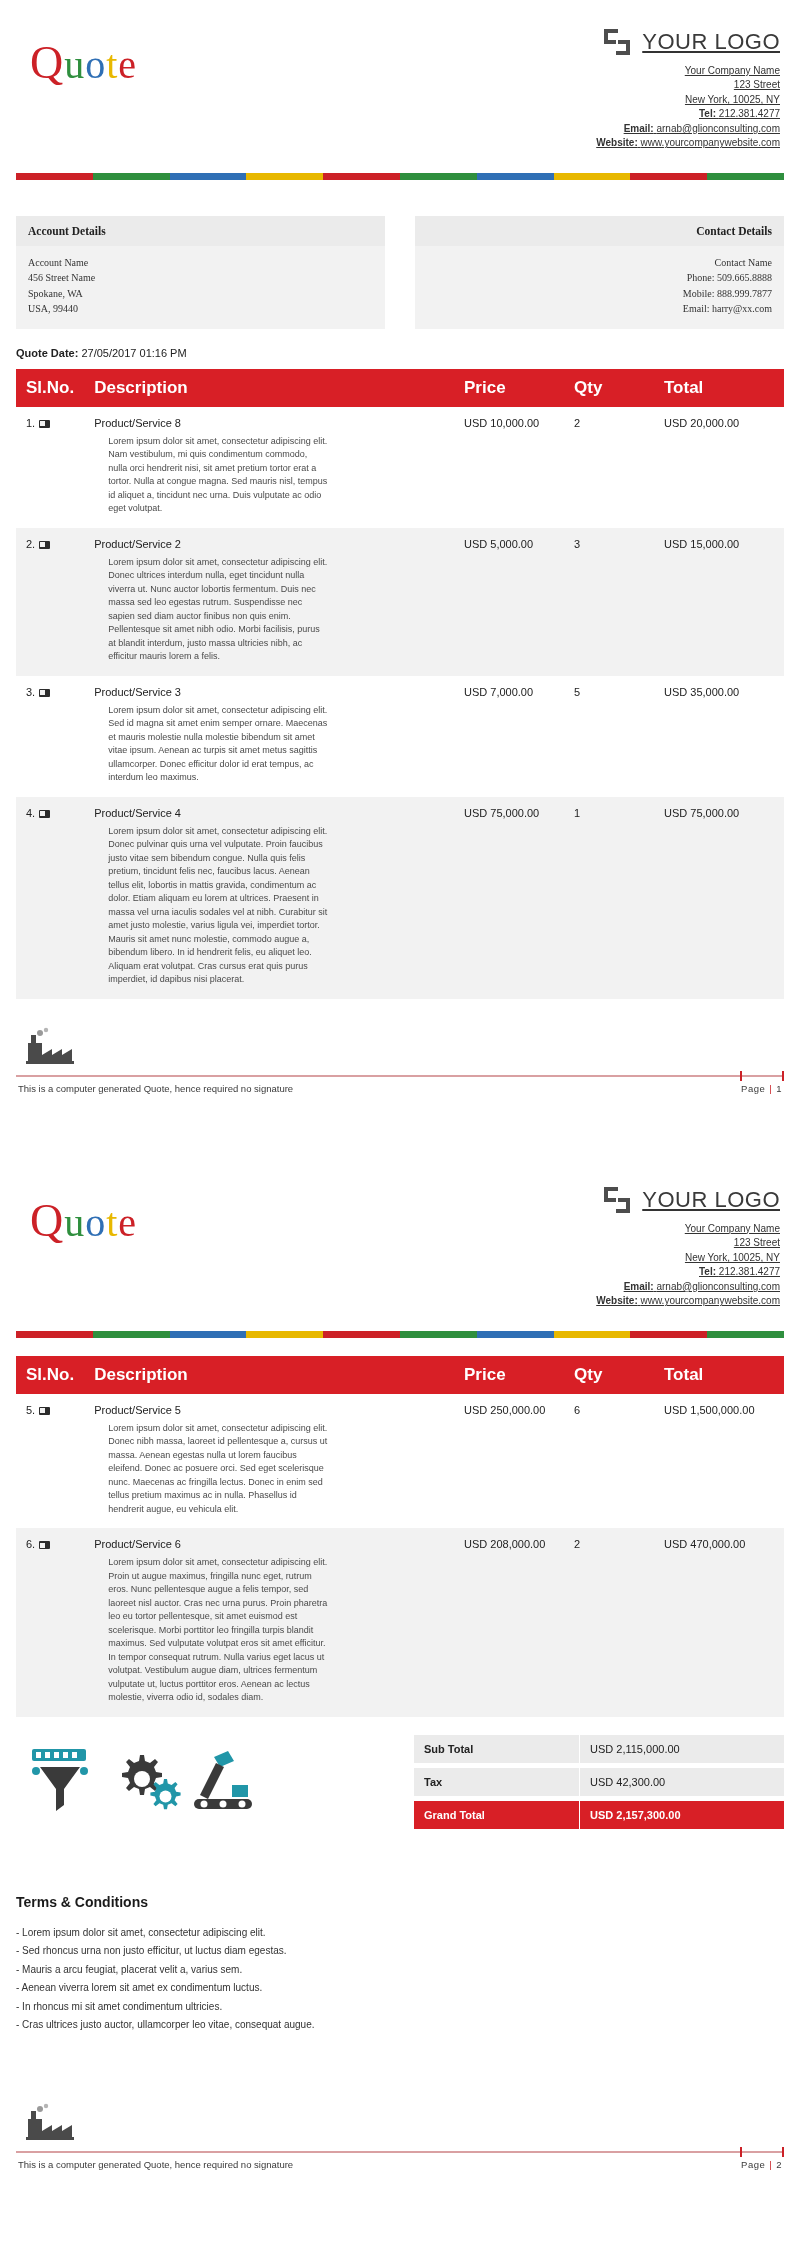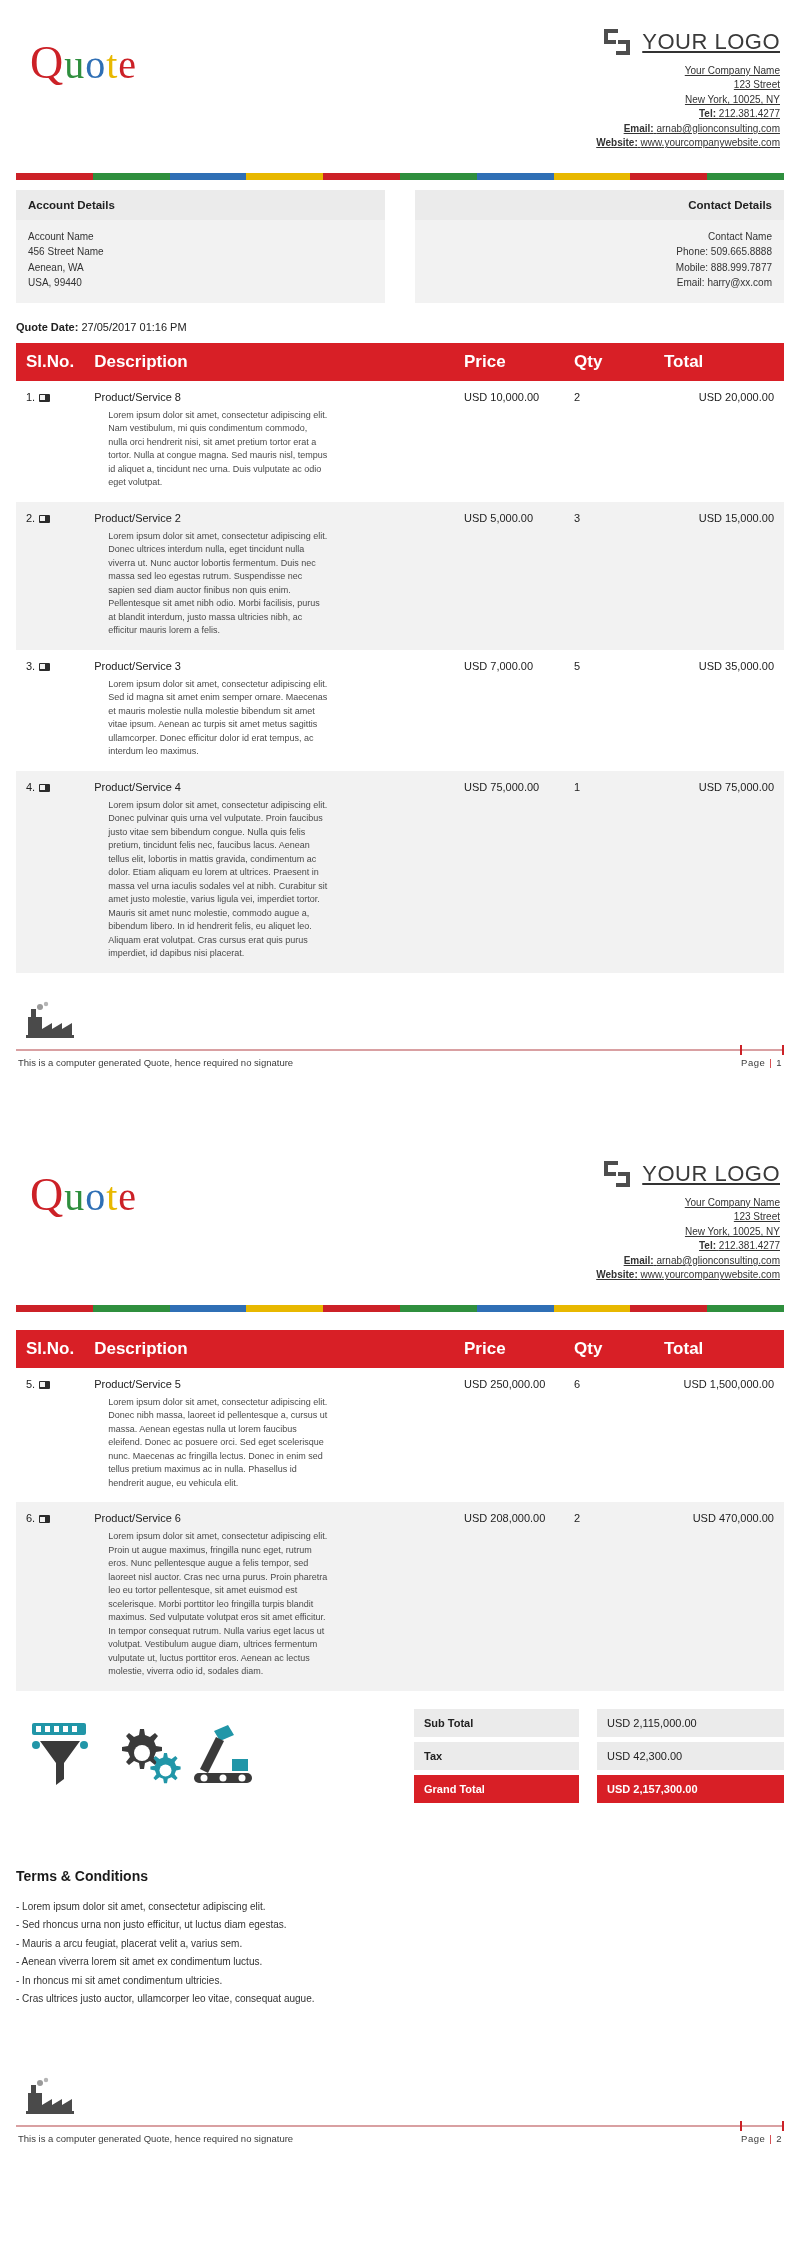--- a/index.html
+++ b/index.html
@@ -72,21 +72,22 @@
     height: 7px;
     margin: 14px 16px 0 16px;
   }
   .colorbar div { height: 100%; }
 
   
   .details-row {
     display: flex;
     justify-content: space-between;
     gap: 16px;
-    margin: 10px 16px 0 16px;
+    margin: 36px 16px 0 16px;
+    font-family: Liberation Serif, serif;
   }
   .details-box {
     width: 48%;
     background: #f2f2f2;
     padding: 0 0 12px 0;
   }
   .details-title {
     background: #ebebeb;
     font-weight: bold;
     font-size: 11.5px;
@@ -130,21 +131,21 @@
     padding: 10px 10px 6px 10px;
     vertical-align: top;
     color: #222;
   }
   tr.item-row td { font-size: 11px; }
   tr.zebra td { background: #f2f2f2; }
   td.c-sl { width: 48px; white-space: nowrap; }
   td.c-desc { }
   td.c-price { width: 110px; }
   td.c-qty { width: 90px; }
-  td.c-total { width: 130px; text-align: right; }
+  td.c-total { width: 130px; }
   .sl-icon {
     display: inline-block;
     width: 11px; height: 8px;
     background: #2b2b2b;
     margin-left: 4px;
     position: relative;
     vertical-align: middle;
     border-radius: 1px;
   }
   .sl-icon:after {
@@ -224,21 +225,21 @@
     flex: 0 0 165px;
     background: #ebebeb;
     padding: 8px 10px;
     font-weight: bold;
     color: #222;
   }
   .totals .tvalue {
     flex: 1;
     background: #ebebeb;
     padding: 8px 10px;
-    margin-left: 18px;
+    margin-left: 1px;
     color: #222;
   }
   .totals .grand .tlabel,
   .totals .grand .tvalue {
     background: #d81f26;
     color: #ffffff;
     font-weight: bold;
   }
 
   
@@ -302,21 +303,21 @@
       <div style="background: rgb(204, 33, 39); flex: 1 1 0%;"></div>
       <div style="background: rgb(47, 143, 62); flex: 1 1 0%;"></div>
     </div>
 
   <div class="details-row">
     <div class="details-box">
       <div class="details-title">Account Details</div>
       <div class="details-body">
         <div>Account Name</div>
         <div>456 Street Name</div>
-        <div>Aenean, WA</div>
+        <div>Spokane, WA</div>
         <div>USA, 99440</div>
       </div>
     </div>
     <div class="details-box">
       <div class="details-title align-right">Contact Details</div>
       <div class="details-body align-right">
         <div>Contact Name</div>
         <div>Phone: 509.665.8888</div>
         <div>Mobile: 888.999.7877</div>
         <div>Email: harry@xx.com</div>

